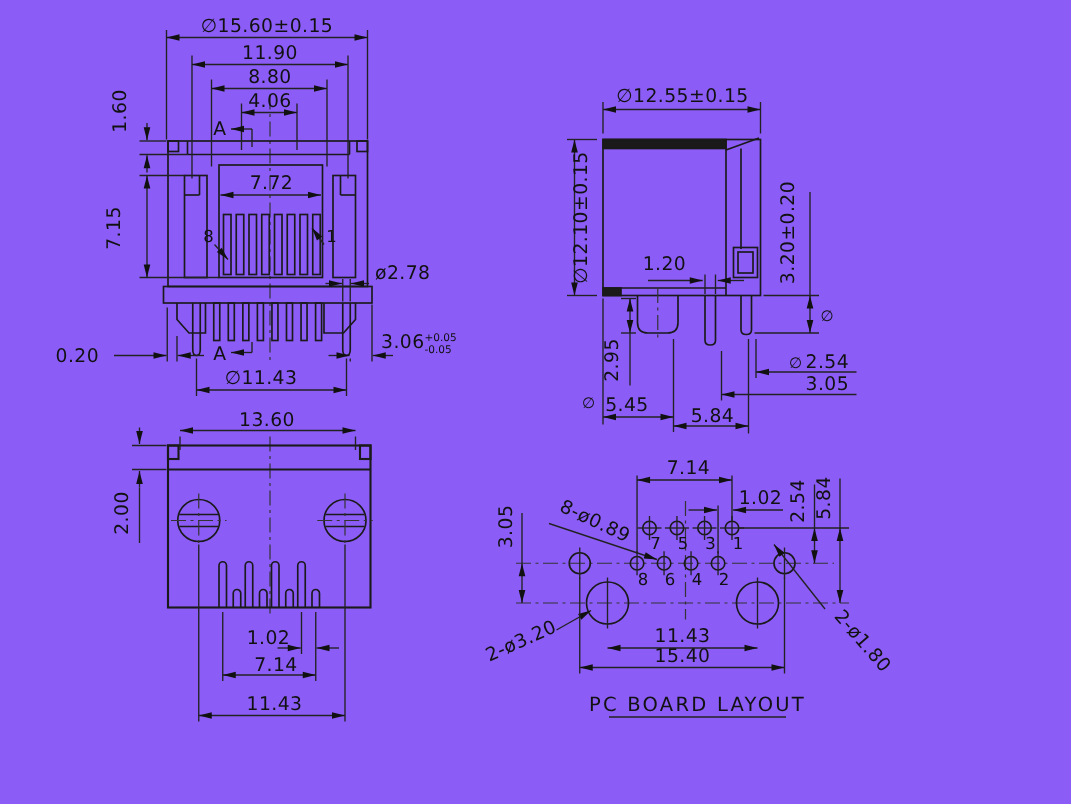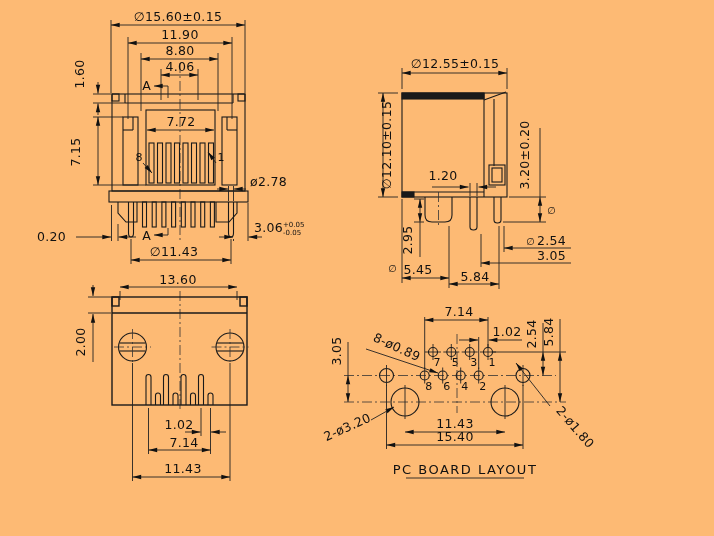--- a/index.html
+++ b/index.html
@@ -1,16 +1,16 @@
 <!DOCTYPE html>
 <html><head>
 <meta charset="utf-8">
 <style>
   html,body{margin:0;padding:0;background:#fff;}
-  .page{width:714px;height:536px;background:#fdba74;position:relative;overflow:hidden;}
+  .page{width:714px;height:536px;background:#8b5cf6;position:relative;overflow:hidden;}
   svg{display:block;}
   .dim{font-family:"DejaVu Sans",sans-serif;font-size:12.5px;fill:#111;letter-spacing:.3px;}
   .dims{font-family:"DejaVu Sans",sans-serif;font-size:10px;fill:#111;}
   .tol{font-family:"DejaVu Sans",sans-serif;font-size:7px;fill:#111;}
   .pin{font-family:"DejaVu Sans",sans-serif;font-size:11px;fill:#111;}
   .title{font-family:"DejaVu Sans",sans-serif;font-size:13px;fill:#111;letter-spacing:1.5px;}
   .geo{stroke:#1a1a1a;stroke-width:1.4;fill:none;}
   .geo2{stroke:#1a1a1a;stroke-width:1.1;fill:none;}
   .dl{stroke:#222;stroke-width:0.9;fill:none;}
   .cl{stroke:#333;stroke-width:0.8;fill:none;stroke-dasharray:10 3 2 3;}

